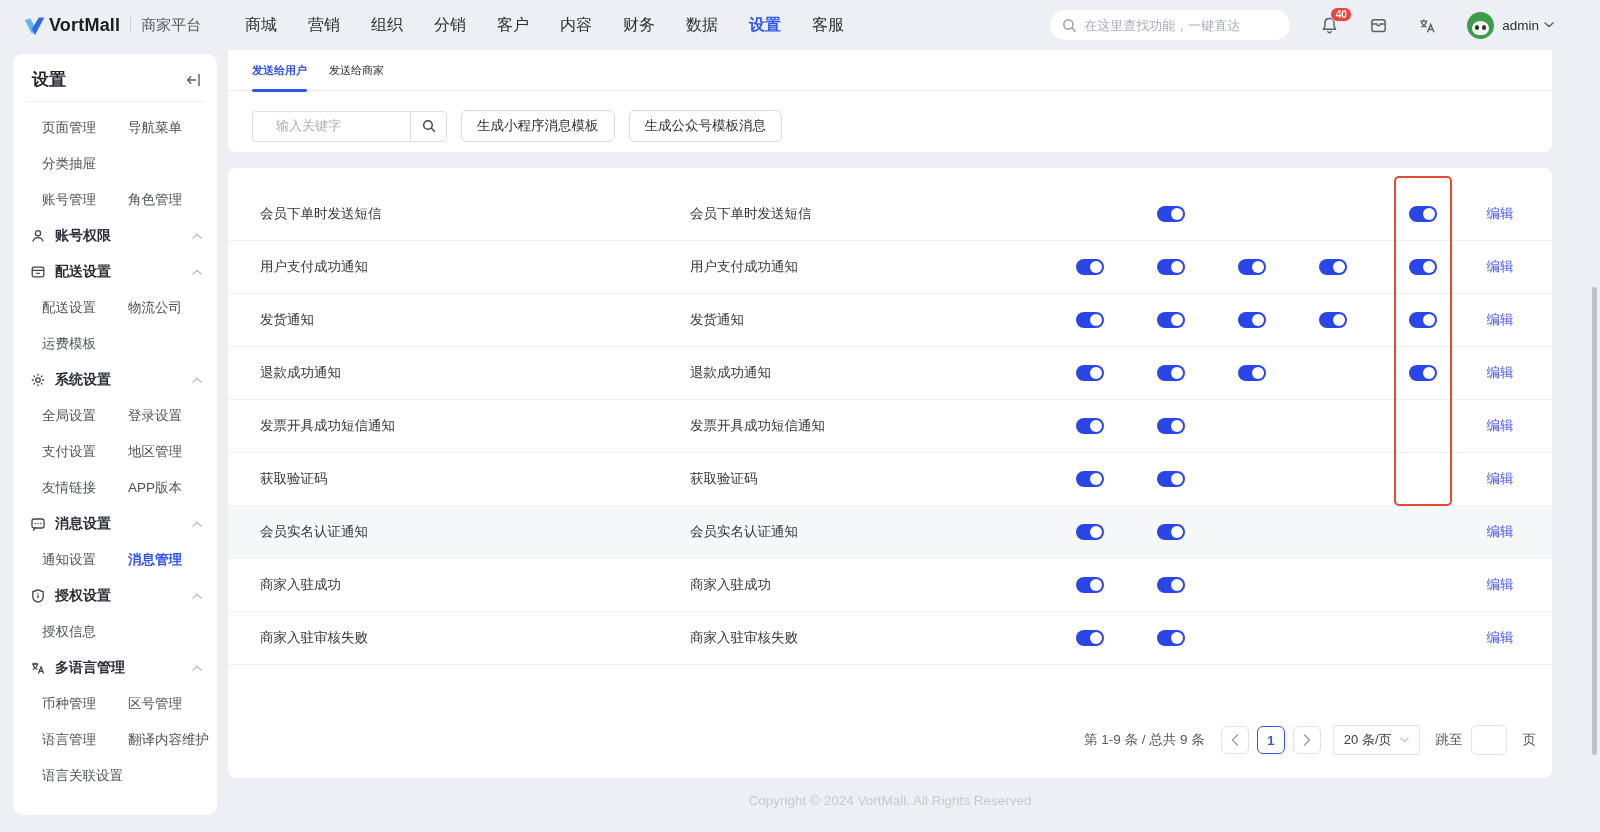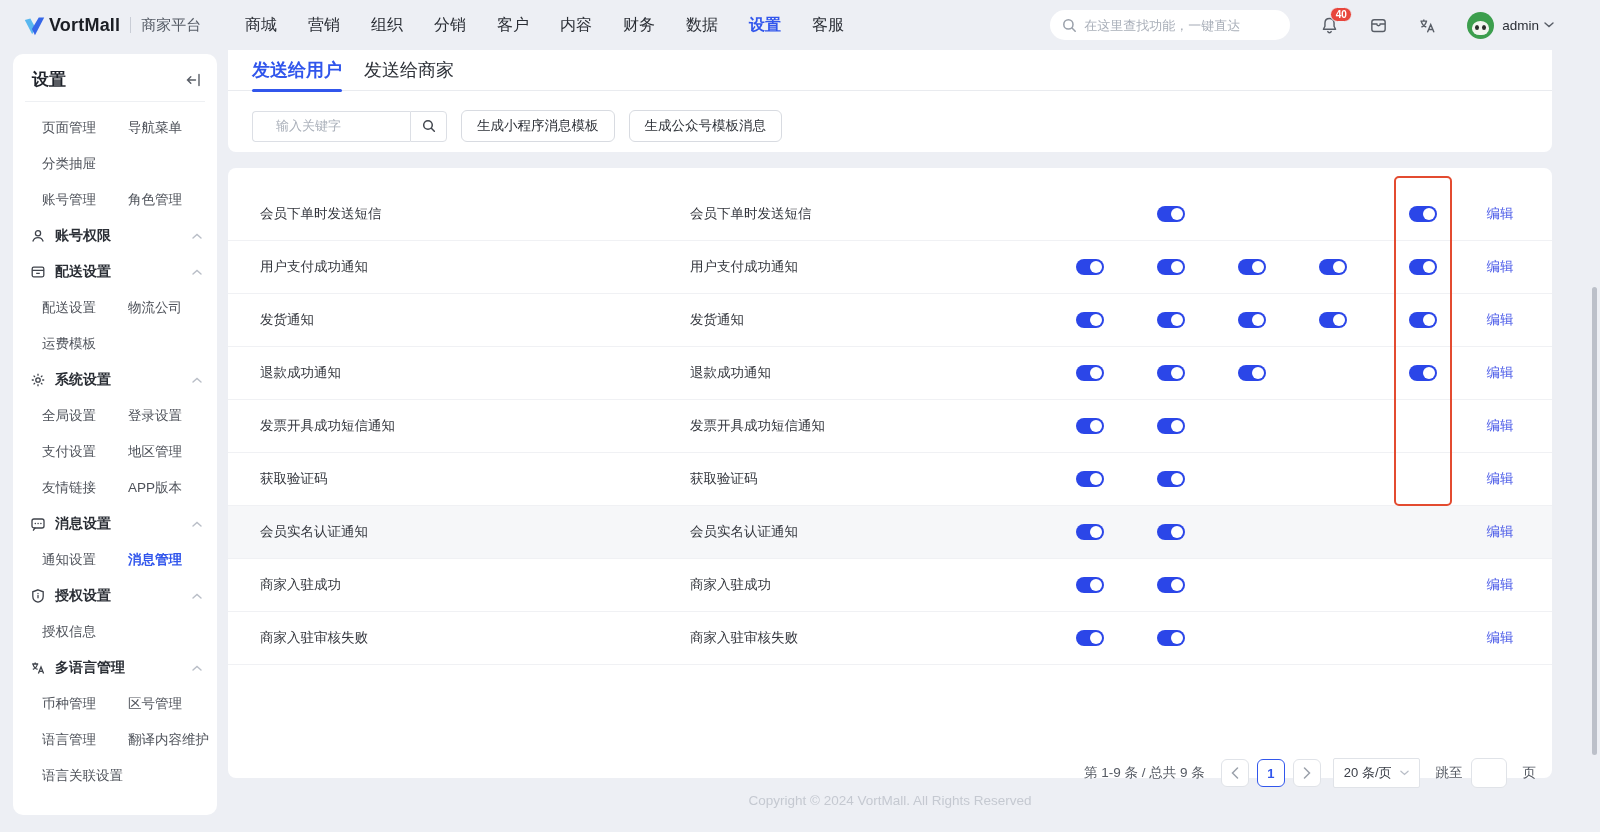--- a/index.html
+++ b/index.html
@@ -53,21 +53,21 @@
   .group-head .chev { margin-left:auto; margin-right:15px; }
   .items-row { padding-left:29px; }
   .side-item { width:86px; font-size:13.5px; color:#4e525a; cursor:pointer; white-space:nowrap; }
   .side-item.active { color:#3156ec; font-weight:700; }
 
   
   .card { position:absolute; background:#fff; border-radius:8px; }
   .card-tabs { left:228px; top:50px; width:1324px; height:102px; border-radius:0 0 8px 8px; }
   .tabs { display:flex; gap:22px; padding:0 0 0 24px; height:41px; align-items:center;
     border-bottom:1px solid #e9ebef; }
-  .tab { font-size:18px; color:#2b2f36; position:relative; height:41px; display:flex;
+  .tab { font-size:11px; color:#2b2f36; position:relative; height:41px; display:flex;
     align-items:center; cursor:pointer; }
   .tab.active { color:#3156ec; font-weight:600; }
   .tab.active::after { content:""; position:absolute; left:0; right:0; bottom:-1px;
     height:3px; background:#3156ec; border-radius:2px; }
   .filters { display:flex; align-items:center; margin:19px 0 0 24px; }
   .kw-input { width:158px; height:31px; border:1px solid #dcdfe5; border-right:0;
     border-radius:4px 0 0 4px; padding:0 23px; font-size:13px; color:#c2410c; outline:0;
     font-family:Liberation Mono, monospace; }
   .kw-input::placeholder { color:#aab0ba; }
   .kw-btn { width:37px; height:31px; border:1px solid #dcdfe5; border-radius:0 4px 4px 0;
@@ -86,21 +86,21 @@
   .cell.ch,.cell.chh,.cell.action,.cell.actionh { display:flex; justify-content:center; }
   .edit-link { color:#4a5ae8; font-size:13.5px; cursor:pointer; }
   .switch { width:28px; height:16px; border-radius:8px; background:#2b46e8; position:relative;
     cursor:pointer; display:inline-block; }
   .switch .knob { position:absolute; top:2px; left:14px; width:12px; height:12px;
     border-radius:50%; background:#fff; }
   .red-annotation { position:absolute; left:1166px; top:8px; width:58px; height:330px;
     border:2px solid #e34b30; border-radius:5px; pointer-events:none; }
 
   
-  .pagination { position:absolute; right:16px; top:590px; display:flex; align-items:center; gap:8px; }
+  .pagination { position:absolute; right:16px; top:557px; display:flex; align-items:center; gap:8px; }
   .pg-summary { font-size:13.5px; color:#555a63; margin-right:8px; }
   .pg-btn { width:28px; height:28px; border:1px solid #e0e3e8; border-radius:6px; background:#fff;
     display:flex; align-items:center; justify-content:center; cursor:pointer; }
   .pg-btn.page { border-color:#3156ec; color:#3156ec; font-size:13px; font-weight:600; }
   .pg-size { height:30px; border:1px solid #e0e3e8; border-radius:2px; background:#fff;
     display:flex; align-items:center; gap:8px; padding:0 10px; font-size:13px; color:#3c4049;
     cursor:pointer; margin-left:4px; }
   .pg-jump { font-size:13.5px; color:#555a63; margin-left:8px; }
   .pg-input { width:36px; height:30px; border:1px solid #e0e3e8; border-radius:6px; outline:0;
     text-align:center; font-size:13px; font-family:inherit; }

